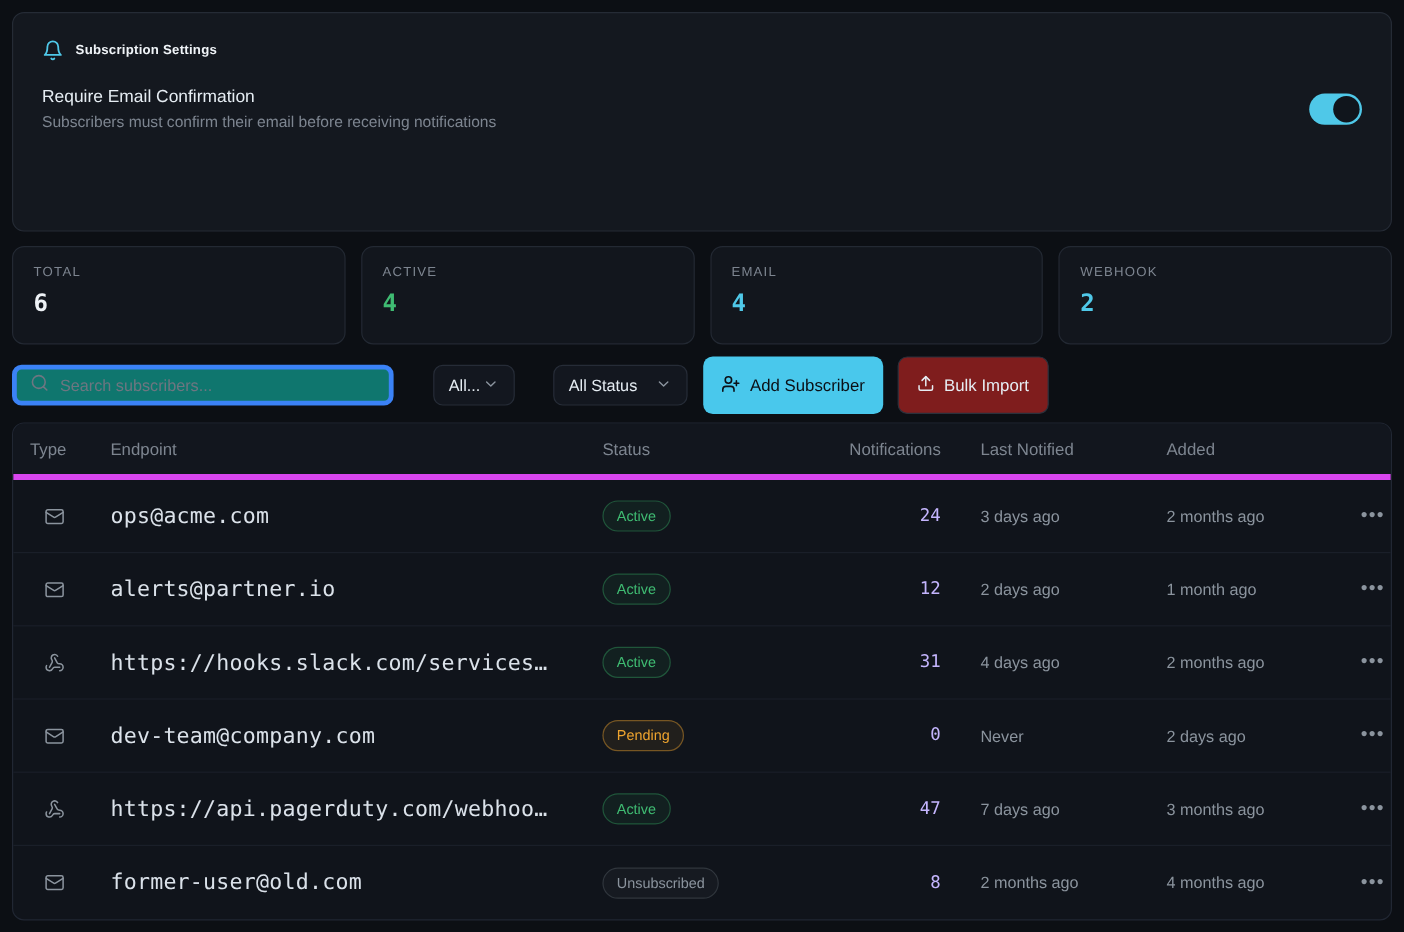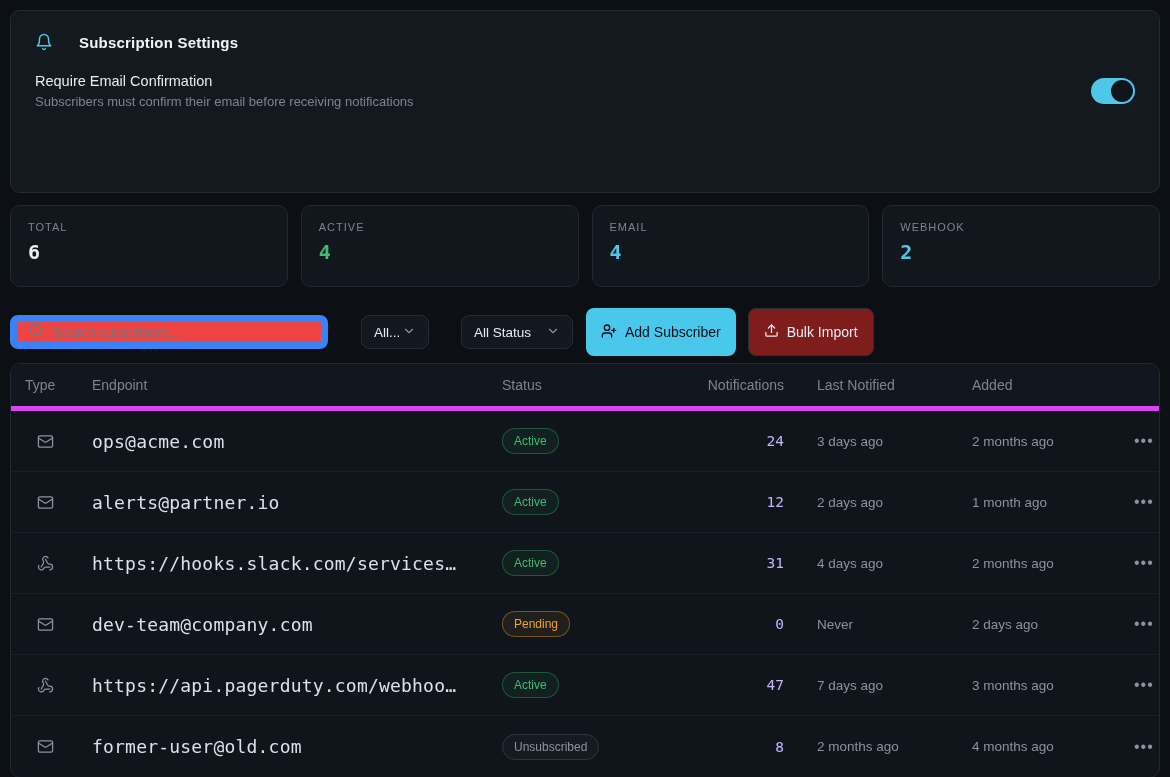--- a/index.html
+++ b/index.html
@@ -20,60 +20,60 @@
     border-radius: 10px;
     padding: 22px 24px;
     height: 183px;
     margin-bottom: 12px;
   }
   .settings-header {
     display: flex; align-items: center; gap: 10px;
     margin-bottom: 22px;
   }
   .settings-header svg { display: block; }
-  .settings-title { font-size: 15px; font-weight: bold; color: #f0f4f8; letter-spacing: .2px; margin-left: 16px; }
+  .settings-title { font-size: 11px; font-weight: bold; color: #f0f4f8; letter-spacing: .2px; }
   .setting-row {
     display: flex; align-items: center; justify-content: space-between;
     margin-bottom: 18px;
   }
   .setting-label { font-size: 14.5px; color: #e6edf3; margin-bottom: 5px; }
   .setting-desc { font-size: 13px; color: #7d8590; }
 
   .toggle {
     width: 44px; height: 26px; border-radius: 13px;
     background: #2e3440; position: relative; flex: none; cursor: pointer;
   }
   .toggle.on { background: #4fc8e8; }
   .toggle .knob {
     position: absolute; top: 2px; left: 2px;
     width: 22px; height: 22px; border-radius: 50%;
     background: #e6edf3; transition: none;
   }
   .toggle.on .knob { left: 20px; background: #10151c; }
 
   
-  .stats-row { display: flex; gap: 13px; margin-bottom: 28px; }
+  .stats-row { display: flex; gap: 13px; margin-bottom: 17px; }
   .stat-card {
     flex: 1; height: 82px;
     background: #12161d;
     border: 1px solid #232933;
     border-radius: 10px;
     padding: 15px 17px;
   }
   .stat-label {
     font-size: 11px; letter-spacing: 1px; color: #7d8590;
     text-transform: uppercase; margin-bottom: 7px;
   }
   .stat-value { font-size: 20px; font-weight: bold; }
 
   
   .toolbar { display: flex; align-items: center; height: 34px; margin-bottom: 14px; }
   .search-box {
     width: 318px; height: 34px;
-    background: #ef4444; border: 7px solid #3b82f6; border-radius: 8px;
+    background: #0f766e; border: 4px solid #3b82f6; border-radius: 8px;
     display: flex; align-items: center; gap: 9px; padding: 0 11px;
   }
   .search-box input {
     background: transparent; border: none; outline: none;
     color: #e6edf3; font-size: 13.5px; width: 100%;
     font-family: "Liberation Sans", sans-serif;
   }
   .search-box input::placeholder { color: #6e7681; }
   .dropdown {
     height: 34px; background: #13171f; border: 1px solid #262c37; border-radius: 8px;

